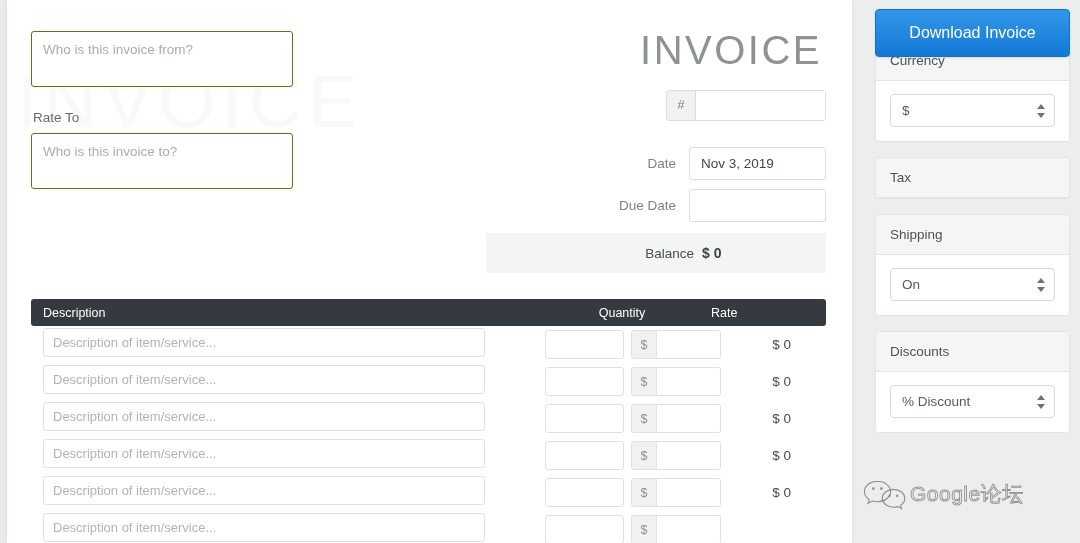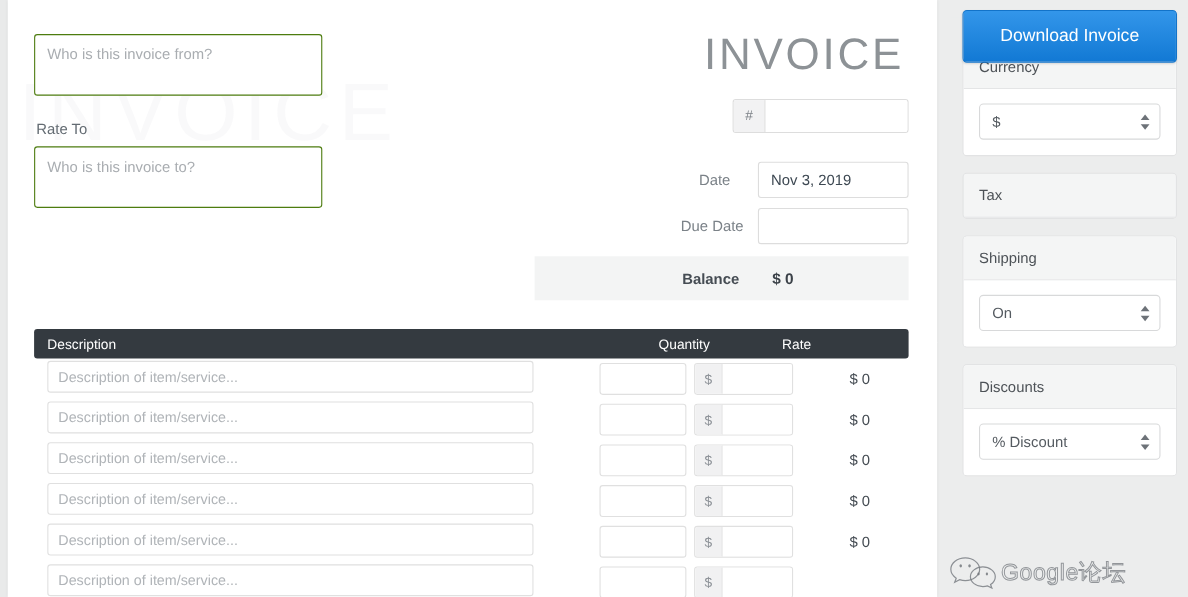--- a/index.html
+++ b/index.html
@@ -151,23 +151,23 @@
     margin-left: auto;
     width: 340px;
     background: #f3f4f4;
     padding: 12px 14px 12px 0;
     display: flex;
     align-items: center;
     justify-content: flex-end;
   }
   .balance-label {
     font-size: 13.5px;
-    font-weight: bold;
+    font-weight: normal;
     color: #454c53;
-    margin-right: 30px;
+    margin-right: 8px;
   }
   .balance-value {
     font-size: 14px;
     font-weight: bold;
     color: #3b4148;
     width: 110px;
     text-align: left;
   }
 
   
@@ -311,21 +311,21 @@
   .stepper i { display: block; width: 0; height: 0; }
   .stepper .up   { border-left: 4px solid transparent; border-right: 4px solid transparent; border-bottom: 5px solid #6d7278; }
   .stepper .down { border-left: 4px solid transparent; border-right: 4px solid transparent; border-top: 5px solid #6d7278; }
 
   .cards-stack { padding-top: 24px; }
 
   
   .wm {
     position: absolute;
     left: 862px;
-    top: 504px;
+    top: 478px;
     display: flex;
     align-items: center;
     pointer-events: none;
     user-select: none;
     z-index: 40;
     opacity: 0.85;
   }
   .wm-text {
     font-size: 21px;
     color: transparent;
@@ -360,21 +360,21 @@
             <div class="invoice-title">INVOICE</div>
 
             <div class="meta-rows">
               <div class="meta-row">
                 <div class="num-group">
                   <div class="num-addon">#</div>
                   <input type="text" style="">
                 </div>
               </div>
 
-              <div class="meta-row" style="margin-top:26px;gap:12px;">
+              <div class="meta-row" style="margin-top:26px;">
                 <div class="meta-label">Date</div>
                 <input type="text" class="date-input" value="Nov 3, 2019" style="">
               </div>
 
               <div class="meta-row">
                 <div class="meta-label">Due Date</div>
                 <input type="text" class="date-input" value="" style="">
               </div>
 
               <div class="balance-bar">

